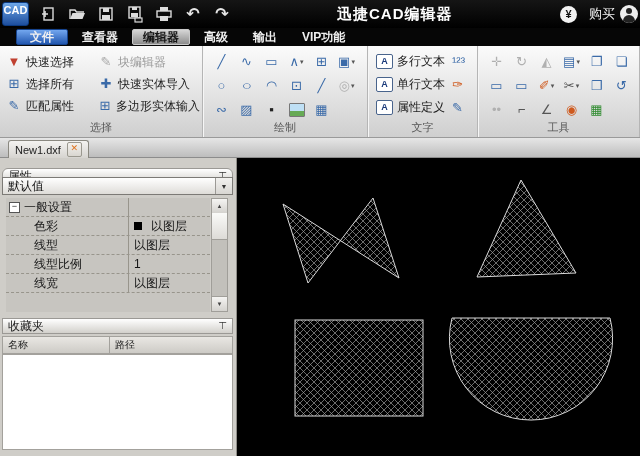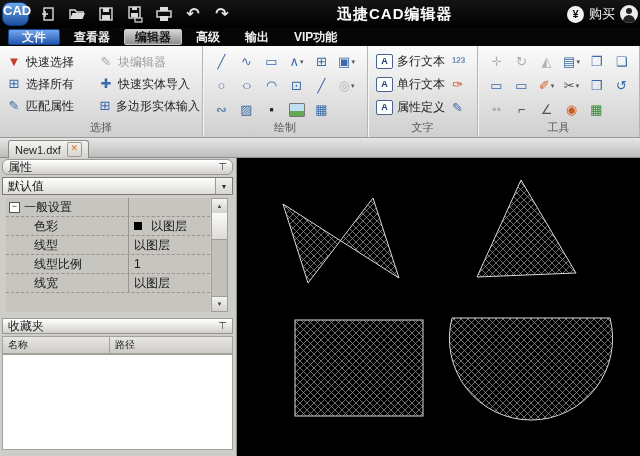--- a/index.html
+++ b/index.html
@@ -1,35 +1,35 @@
 <!DOCTYPE html>
 <html><head>
 <meta charset="utf-8">
 <style>
   html,body{margin:0;padding:0;background:#333;}
   #app{position:relative;width:640px;height:456px;font-family:"Liberation Sans","DejaVu Sans",sans-serif;font-size:12px;overflow:hidden;background:#000;user-select:none;}
 
   
   #titlebar{position:absolute;left:0;top:0;width:640px;height:28px;background:linear-gradient(#151515,#000);display:flex;align-items:center;gap:9px;padding-left:2px;box-sizing:border-box;}
-  #logo{width:27px;height:24px;border-radius:8px;background:linear-gradient(#6fa8e8,#1d4e9e);color:#fff;font-size:13px;font-weight:bold;text-align:center;line-height:11px;border:1px solid #0c3a80;box-sizing:border-box;padding-top:2px;}
+  #logo{width:27px;height:24px;border-radius:3px;background:linear-gradient(#6fa8e8,#1d4e9e);color:#fff;font-size:11px;font-weight:bold;text-align:center;line-height:11px;border:1px solid #0c3a80;box-sizing:border-box;padding-top:2px;}
   .tb-icon{width:20px;height:20px;display:flex;align-items:center;justify-content:center;}
   .tb-icon svg{display:block;}
   .tb-glyph{color:#e6e6e6;font-size:16px;font-weight:bold;line-height:20px;}
   #window-title{position:absolute;left:337px;top:0;height:28px;line-height:28px;color:#fff;font-size:15px;font-weight:bold;letter-spacing:1px;}
   #titlebar-right{position:absolute;right:0;top:0;height:28px;display:flex;align-items:center;gap:5px;padding-right:2px;}
   .coin{width:17px;height:17px;border-radius:50%;background:#f2f2f2;color:#111;font-size:11px;font-weight:bold;text-align:center;line-height:17px;}
-  #buy-label{color:#f2f2f2;font-size:13px;}
+  #buy-label{color:#f2f2f2;font-size:13px;margin-left:7px;}
   .account{width:18px;height:18px;border-radius:50%;background:#ededed;position:relative;overflow:hidden;}
   .account .head{position:absolute;left:6px;top:3px;width:6px;height:6px;border-radius:50%;background:#222;}
   .account .body{position:absolute;left:3px;top:10px;width:12px;height:8px;border-radius:6px 6px 0 0;background:#222;}
 
   
   #menubar{position:absolute;left:0;top:28px;width:640px;height:18px;background:#060606;display:flex;align-items:center;gap:3px;padding-left:8px;box-sizing:border-box;}
   .menu-item{color:#f0f0f0;font-weight:bold;font-size:12px;padding:1px 11px;border-radius:2px;line-height:14px;}
-  .menu-item.active{background:linear-gradient(#73a7ef,#2257b0);border:1px solid #16448f;padding:0 13px;}
+  .menu-item.active{background:linear-gradient(#73a7ef,#2257b0);border:1px solid #16448f;padding:0 13px;margin-left:8px;}
   .menu-item.pressed{background:linear-gradient(#d6d6d6,#8d8d8d);color:#151515;border:1px solid #c9c9c9;padding:0 10px;}
 
   
   #ribbon{position:absolute;left:0;top:46px;width:640px;height:92px;background:linear-gradient(#fbfbfb,#e3e3e3 55%,#cfcfcf);border-bottom:1px solid #9a9a9a;box-sizing:border-box;display:flex;}
   .rgroup{position:relative;height:100%;border-right:1px solid #b5b5b5;box-shadow:1px 0 0 #f6f6f6;box-sizing:border-box;}
   .rgroup-label{position:absolute;left:0;right:0;bottom:2px;text-align:center;color:#555;font-size:11px;}
   .g-select{width:203px;padding:5px 0 0 6px;}
   .g-draw{width:165px;padding:4px 0 0 6px;}
   .g-text{width:110px;padding:4px 0 0 8px;}
   .g-tools{width:162px;padding:4px 0 0 6px;}
@@ -52,21 +52,21 @@
   
   #tabbar{position:absolute;left:0;top:138px;width:640px;height:20px;background:linear-gradient(#e6e6e6,#bdbdbd);border-bottom:1px solid #8c8c8c;box-sizing:border-box;}
   #doc-tab{position:absolute;left:8px;top:2px;height:18px;display:flex;align-items:center;gap:6px;background:linear-gradient(#f4f3f1,#d6d4d0);border:1px solid #8a8880;border-bottom:none;border-radius:3px 3px 0 0;padding:0 6px;box-sizing:border-box;}
   #doc-tab .tab-label{font-size:11px;color:#222;}
   .tab-close{width:13px;height:13px;background:linear-gradient(#f4f2ee,#d9d6d0);border:1px solid #9a988f;border-radius:2px;color:#e0731d;font-size:9px;font-weight:bold;line-height:11px;text-align:center;}
 
   
   #left-panel{position:absolute;left:0;top:158px;width:237px;height:298px;background:#cfcdc8;border-right:1px solid #8f8d88;box-sizing:border-box;}
   .panel-header{position:absolute;left:2px;right:3px;height:16px;background:linear-gradient(#ffffff,#d2d0cb);border:1px solid #9b9995;display:flex;align-items:center;justify-content:space-between;padding:0 5px;box-sizing:border-box;font-size:12px;color:#1a1a1a;}
   .pin{font-size:10px;color:#333;line-height:10px;}
-  #prop-header{top:1px;border-radius:6px;}
+  #prop-header{top:10px;border-radius:6px;}
   #prop-combo{position:absolute;left:2px;right:3px;top:19px;height:18px;background:linear-gradient(#ffffff,#dedcd8);border:1px solid #7c7a76;display:flex;align-items:center;justify-content:space-between;box-sizing:border-box;font-size:12px;color:#111;padding-left:5px;}
   .combo-btn{width:16px;height:100%;border-left:1px solid #9b9995;display:flex;align-items:center;justify-content:center;font-size:7px;color:#333;background:linear-gradient(#f2f1ef,#d8d6d2);}
   #prop-grid{position:absolute;left:6px;top:40px;width:204px;height:114px;background:#c7c5c0;}
   .prow{display:flex;height:19px;box-sizing:border-box;border-bottom:1px dashed #98958c;align-items:center;font-size:12px;color:#151515;}
   .prow .pname{width:122px;box-sizing:border-box;padding-left:28px;}
   .prow .pvalue{flex:1;border-left:1px solid #98958c;padding-left:5px;height:100%;display:flex;align-items:center;gap:9px;}
   .prow.group .pname{padding-left:3px;display:flex;align-items:center;gap:4px;}
   .expander{width:9px;height:9px;border:1px solid #555;background:#fff;font-size:9px;line-height:7px;text-align:center;color:#222;}
   .swatch{width:8px;height:8px;background:#000;display:inline-block;}
   #prop-scroll{position:absolute;left:211px;top:40px;width:17px;height:114px;background:#c2c0bb;border:1px solid #a09e99;box-sizing:border-box;}

